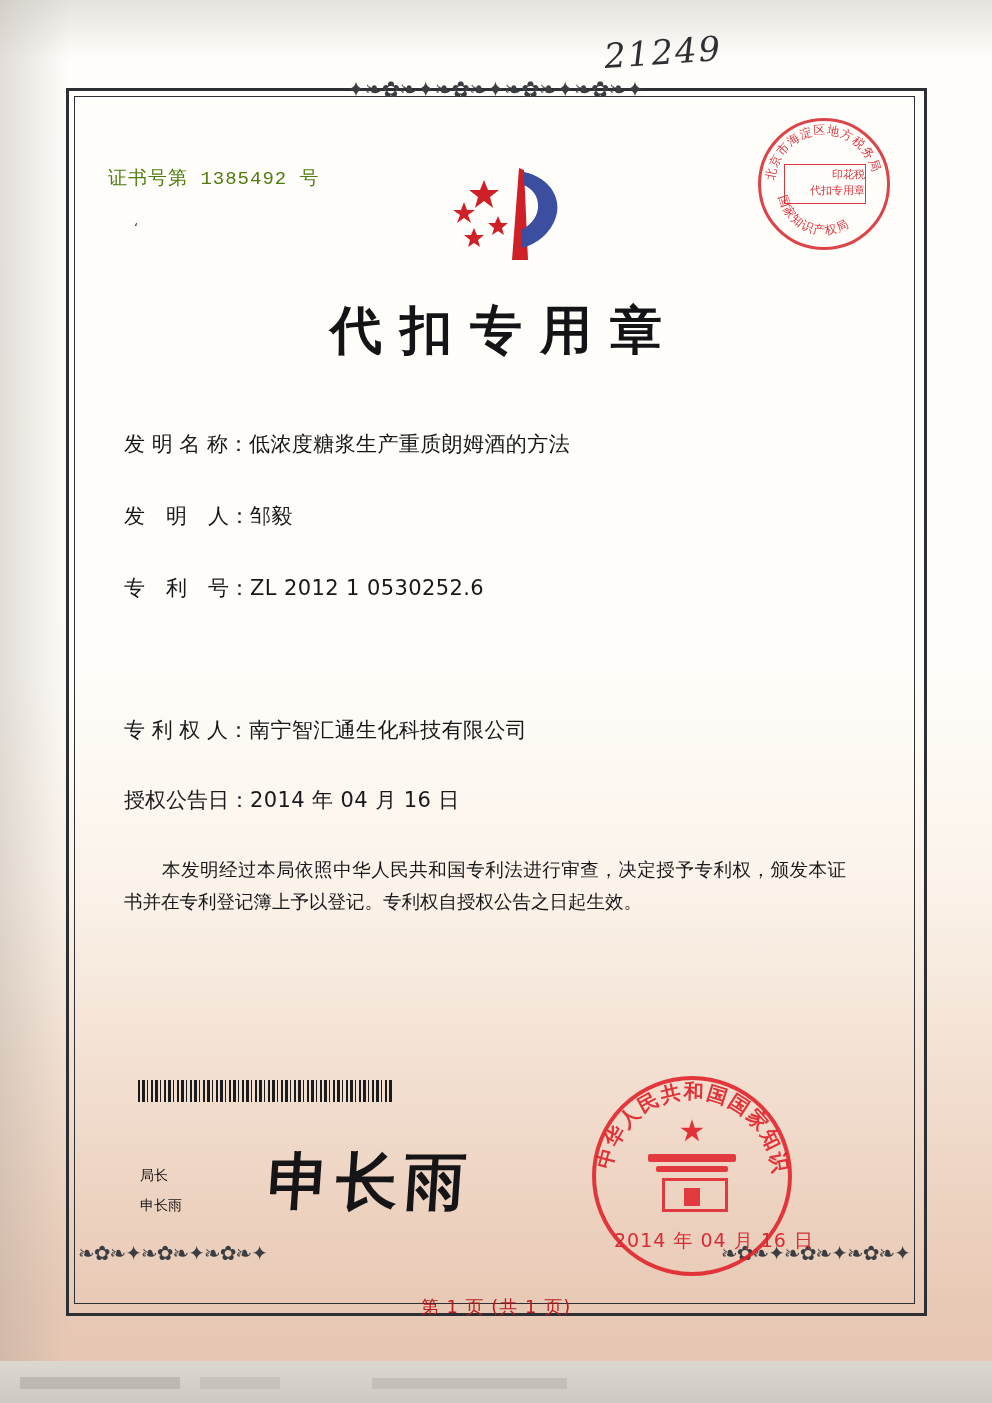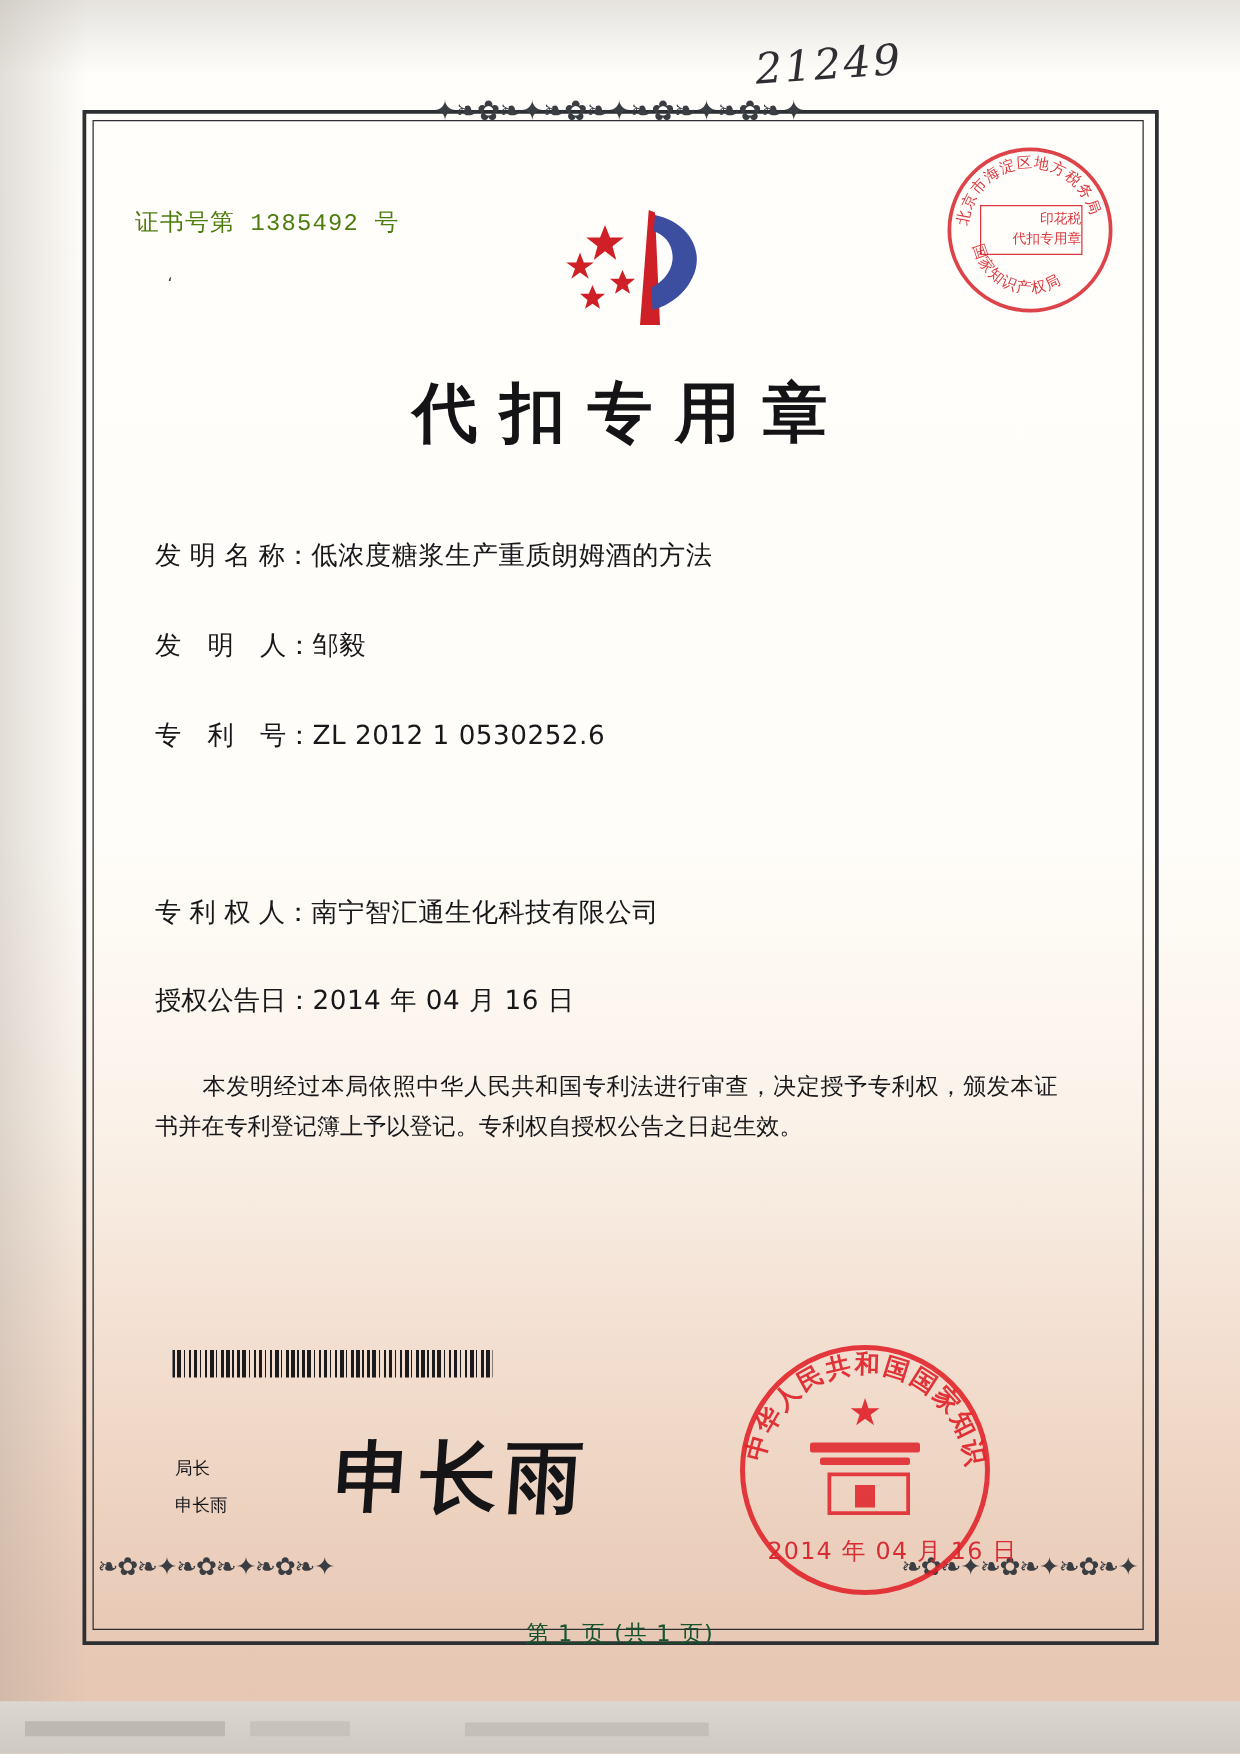--- a/index.html
+++ b/index.html
@@ -356,24 +356,23 @@
   }
 
   
   .page-footer {
     position: absolute;
     left: 0;
     right: 0;
     top: 1295px;
     text-align: center;
     font-size: 18px;
-    color: #14532d;
+    color: #b91c1c;
     font-family: "DejaVu Sans", sans-serif;
     letter-spacing: 1px;
-    text-decoration: underline;
   }
 </style>
 </head>
 <body>
 
 <div id="page">
 
   <div class="paper-bg"></div>
   <div class="paper-left-shade"></div>
   <div class="paper-top-shade"></div>

